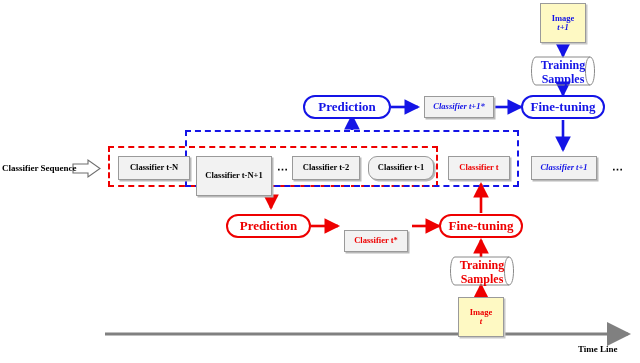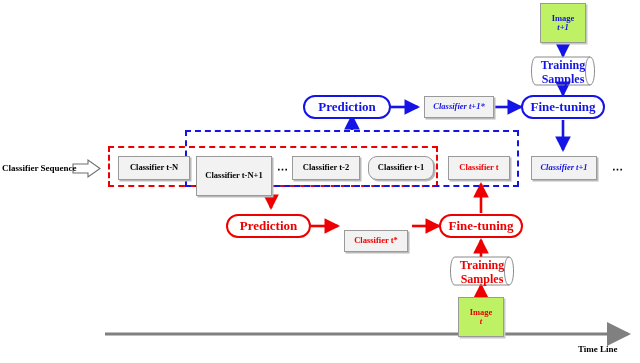--- a/index.html
+++ b/index.html
@@ -34,21 +34,21 @@
   .pill{
     background:#ffffff;
     border:2px solid #1414e6;
     border-radius:14px;
     font-size:13px;color:#1414e6;
   }
   .pill.red{border-color:#ee0000;color:#ee0000;}
 
   
   .imgbox{
-    background:#bef264;
+    background:#fef9c3;
     border:1px solid #9a9a9a;
     box-shadow:1.5px 1.5px 0 #c8c8c8;
     font-size:8.5px;
     flex-direction:column;
     color:#1414e6;
   }
   .imgbox.red{color:#ee0000;}
   .imgbox i{font-style:italic;}
 
   

